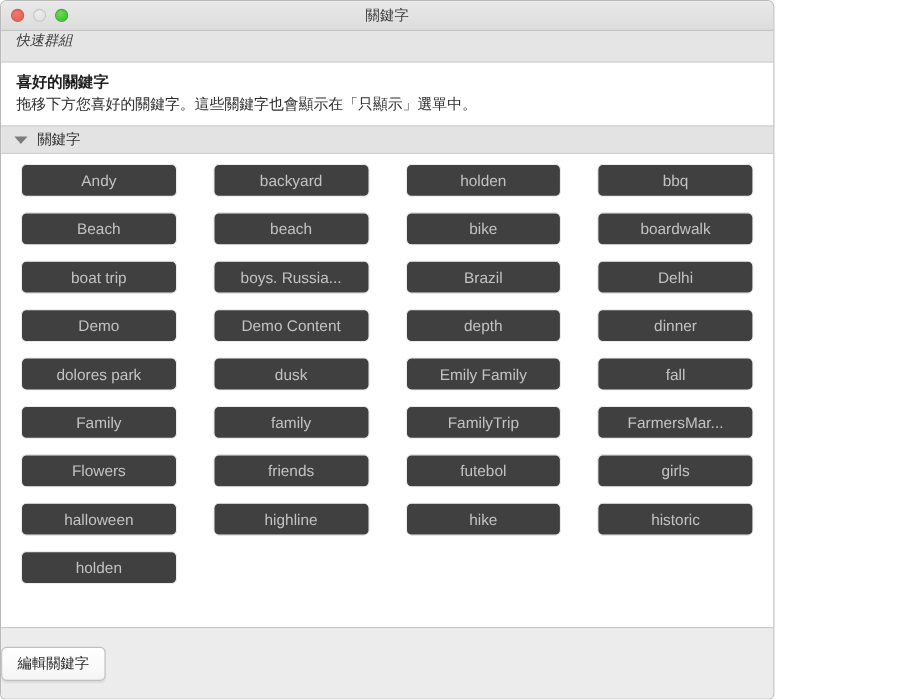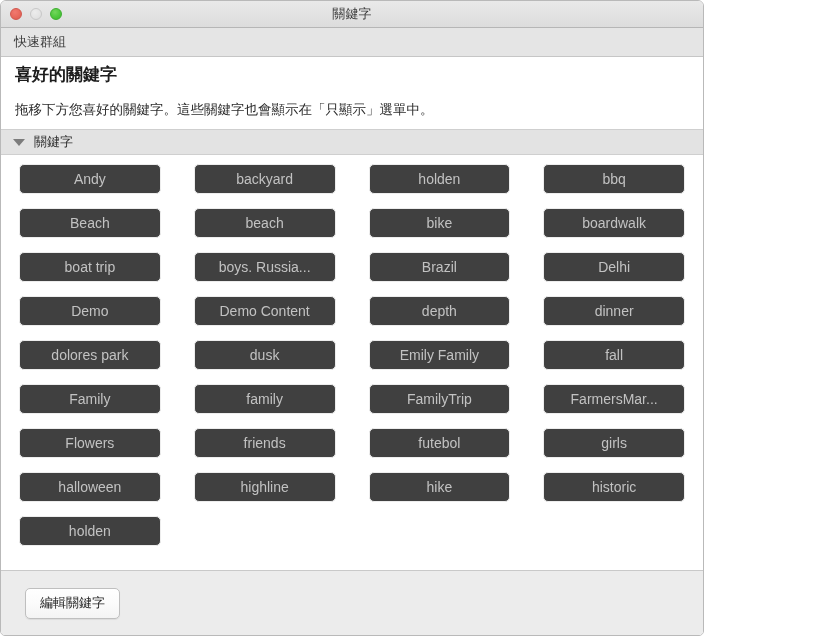--- a/index.html
+++ b/index.html
@@ -75,47 +75,47 @@
     pointer-events: none;
   }
 
   
   .quickgroup-bar {
     height: 29px;
     flex: 0 0 29px;
     background: #e5e5e5;
     border-bottom: 1px solid #c6c6c6;
     display: flex;
-    align-items: center;
     padding-left: 13px;
     box-sizing: border-box;
+    font-style: italic;
   }
   .quickgroup-label {
     font-size: 13px;
     color: #3c3c3c;
   }
 
   
   .favorites {
     flex: 0 0 auto;
     background: #ffffff;
     padding: 8px 14px 9px 14px;
     box-sizing: border-box;
   }
   .favorites-title {
-    font-size: 17px;
+    font-size: 14px;
     font-weight: bold;
     color: #1d1d1d;
     line-height: 19px;
   }
   .favorites-desc {
     font-size: 13.5px;
     color: #2b2b2b;
     line-height: 20px;
-    margin-top: 16px;
+    margin-top: 1px;
   }
 
   
   .section-header {
     flex: 0 0 26px;
     height: 26px;
     background: #e3e3e3;
     border-top: 1px solid #cfcfcf;
     border-bottom: 1px solid #cfcfcf;
     display: flex;
@@ -168,21 +168,20 @@
   }
 
   
   .bottom-bar {
     flex: 0 0 65px;
     height: 65px;
     background: #ececec;
     border-top: 1px solid #c9c9c9;
     display: flex;
     align-items: center;
-    padding-left: 24px;
     box-sizing: border-box;
   }
   .edit-keywords-button {
     font-family: "Liberation Sans", "DejaVu Sans", sans-serif;
     font-size: 13px;
     color: #262626;
     background: linear-gradient(to bottom, #ffffff 0%, #fbfbfb 50%, #f4f4f4 100%);
     border: 1px solid #bfbfbf;
     border-radius: 5px;
     padding: 5px 14px 6px 14px;

